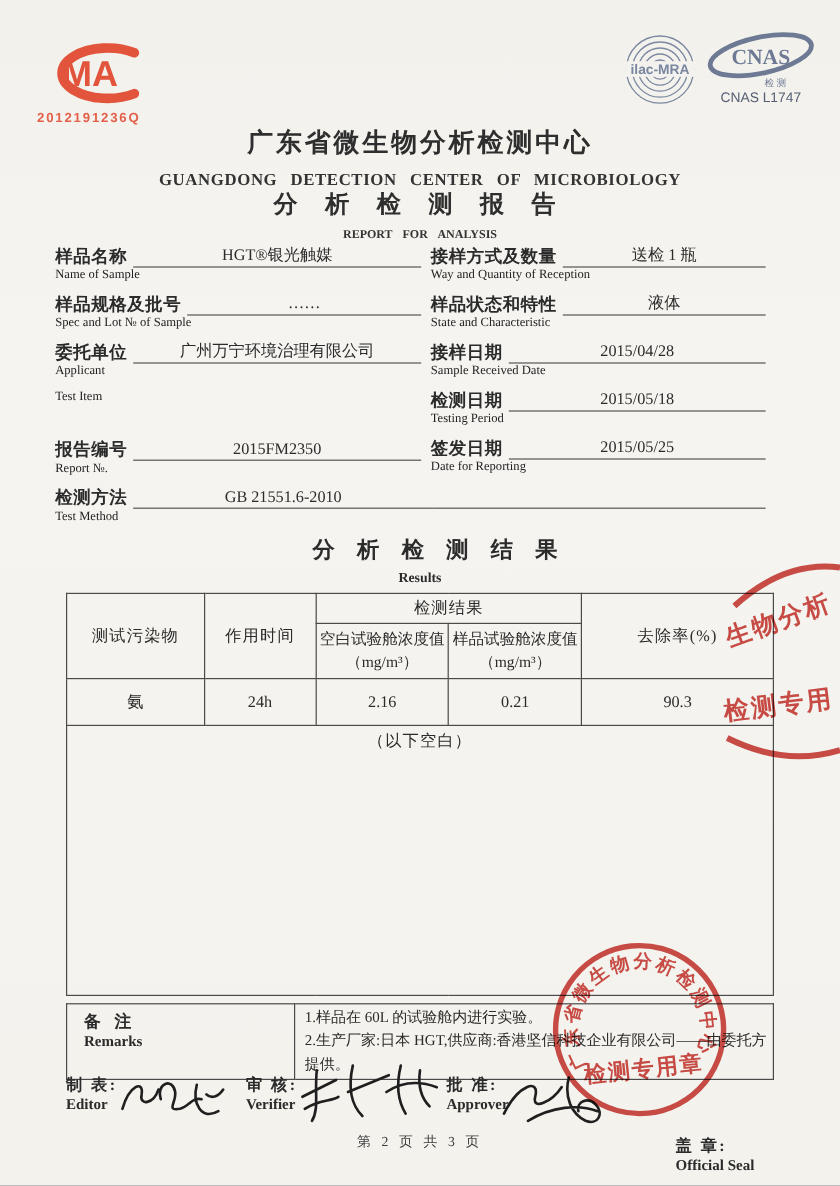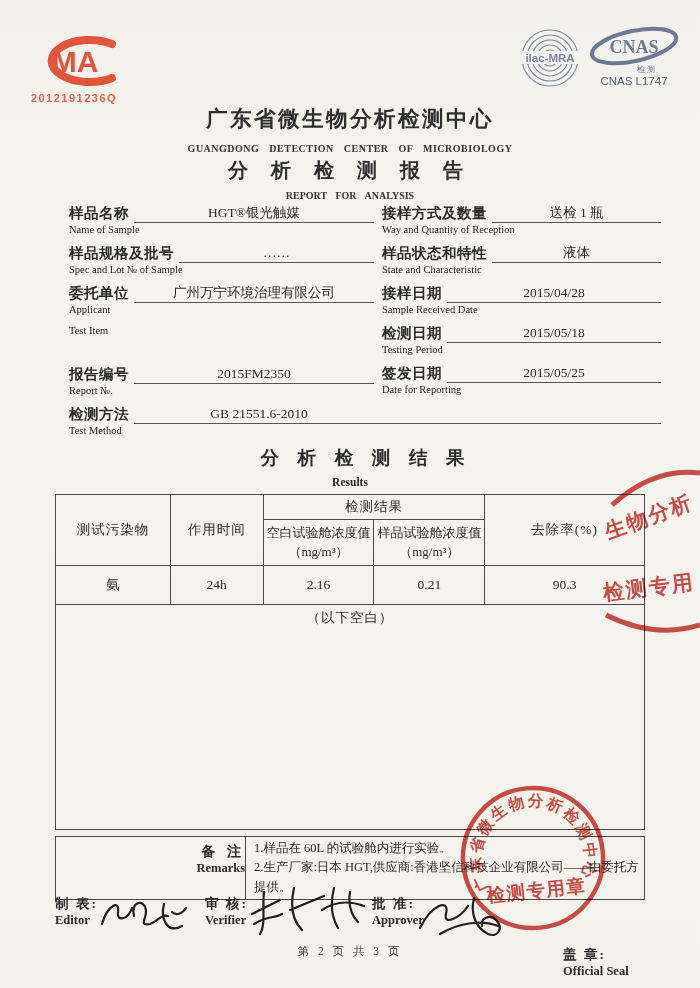--- a/index.html
+++ b/index.html
@@ -11,26 +11,26 @@
   }
   .abs { position:absolute; }
   .ctr { left:0; right:0; text-align:center; }
 
   
   .cma { left:16px; top:34px; width:116px; text-align:center; }
   .cma-no { color:#e4604a; font-size:11px; font-weight:bold; letter-spacing:1.5px; font-family:Liberation Sans, sans-serif; }
   .intl { left:518px; top:26px; display:flex; align-items:flex-start; gap:4px; }
 
   .org-cn { top:104px; font-size:21.5px; font-weight:bold; letter-spacing:2.5px; color:#2e2e2e; }
-  .org-en { top:143px; font-size:10px; font-weight:bold; letter-spacing:.5px; word-spacing:7px; color:#333; }
+  .org-en { top:143px; font-size:14px; font-weight:bold; letter-spacing:.5px; word-spacing:7px; color:#333; }
   .title-cn { top:157px; font-size:20px; font-weight:bold; letter-spacing:9px; color:#2e2e2e; }
   .title-en { top:190px; font-size:10px; font-weight:bold; word-spacing:6px; color:#333; }
 
   
-  .fields { left:69px; top:204px; width:592px; }
+  .fields { left:46px; top:204px; width:592px; }
   .cols { display:flex; }
   .col-l { width:305px; }
   .col-r { flex:1; margin-left:8px; }
   .field { height:40px; }
   .fline { display:flex; align-items:flex-end; }
   .flabel { font-weight:bold; font-size:14.5px; white-space:nowrap; padding-right:5px; letter-spacing:.5px; }
   .fval { flex:1; border-bottom:1px solid #555; text-align:center; font-size:13.5px; padding-bottom:1px; line-height:1.15; }
   .fen { font-size:10.5px; color:#222; margin-top:1px; }
   .field-full { height:40px; }
 
@@ -40,21 +40,21 @@
   
   table { border-collapse:collapse; }
   .rtable { left:55px; top:494px; width:590px; }
   .rtable td { border:1px solid #4a4a4a; text-align:center; font-size:13.5px; padding:1px 2px; }
   .rtable .hd { font-size:13.5px; letter-spacing:1px; }
   .rtable .sub { line-height:1.45; font-size:13px; }
   .blank-cell { height:225px; vertical-align:top; padding-top:4px !important; letter-spacing:1px; }
 
   .remarks { left:55px; top:836px; width:590px; }
   .remarks td { border:1px solid #4a4a4a; font-size:12.5px; vertical-align:middle; }
-  .rm-label { width:190px; text-align:right; padding:2px 0 20px 14px; }
+  .rm-label { width:190px; text-align:left; padding:2px 0 20px 14px; }
   .rm-cn { font-weight:bold; font-size:14px; letter-spacing:4px; }
   .rm-en { font-weight:bold; font-size:12.5px; }
   .rm-body { padding:2px 4px 2px 8px; line-height:1.55; text-align:left; }
 
   
   .sig-label .cn { font-weight:bold; font-size:13.5px; letter-spacing:2px; white-space:nowrap; }
   .sig-label .en { font-weight:bold; font-size:12.5px; }
   .sigpath { stroke:#1f1f1f; stroke-width:2.2; fill:none; stroke-linecap:round; stroke-linejoin:round; }
   .footer { top:944px; font-size:11.5px; letter-spacing:3px; color:#3d3d3d; }
 

